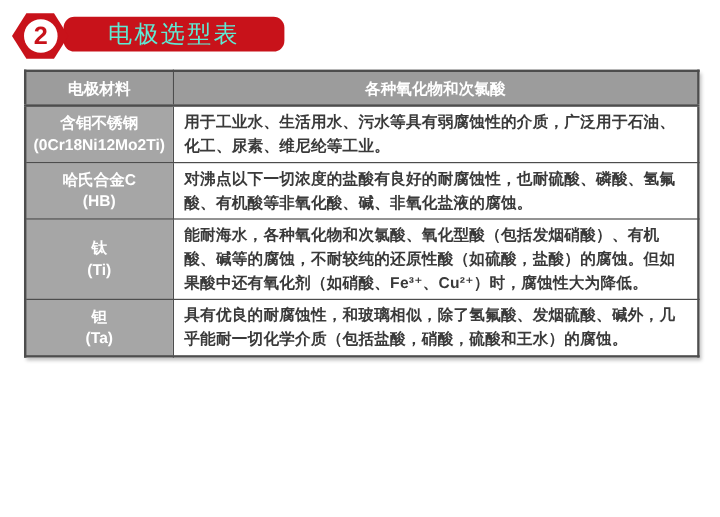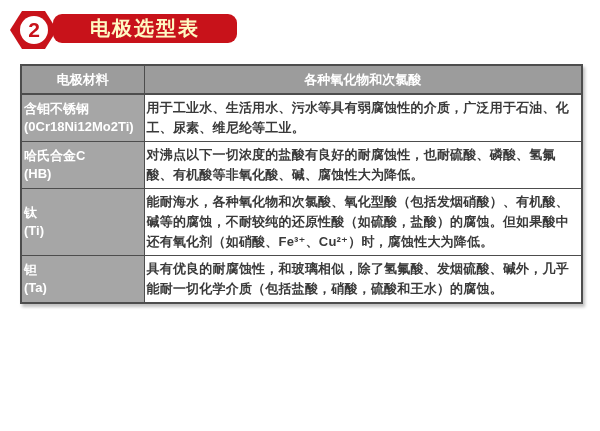--- a/index.html
+++ b/index.html
@@ -30,32 +30,32 @@
     border-radius: 9px;
     display: flex;
     align-items: center;
     justify-content: center;
     padding: 0 14px;
     position: relative;
     top: -2px;
     z-index: 1;
   }
   .banner span {
-    color: #fef9c3;
+    color: #5eead4;
     font-size: 20px;
-    font-weight: bold;
+    font-weight: normal;
     letter-spacing: 2px;
     white-space: nowrap;
     text-align: center;
   }
 
   
   table.sel {
     position: absolute;
-    top: 64px; left: 20px;
+    top: 58px; left: 20px;
     width: 563px;
     border-collapse: collapse;
     table-layout: fixed;
     box-shadow: 2px 3px 3px rgba(0,0,0,0.25);
   }
   table.sel col.c1 { width: 123px; }
   table.sel th, table.sel td {
     border: 1px solid #4D4D4D;
     font-size: 13px;
     font-weight: bold;
@@ -66,30 +66,31 @@
     background: #9C9C9C;
     color: #ffffff;
     height: 29px;
     padding: 2px 4px;
     text-align: center;
     border-bottom-width: 2px;
   }
   td.material-cell {
     background: #A6A6A6;
     color: #ffffff;
+    text-align: center;
     vertical-align: middle;
     padding: 3px 2px;
     line-height: 18px;
   }
   td.desc-cell {
     background: #ffffff;
     color: #3A3A3A;
     text-align: left;
     vertical-align: middle;
-    padding: 3px 8px 3px 2px;
+    padding: 3px 8px 3px 9px;
     line-height: 20px;
     letter-spacing: 0.2px;
   }
   .mat-sub:empty { display: none; }
 </style>
 </head>
 <body>
 
 <div class="page">
 
@@ -124,21 +125,21 @@
       <div class="mat-sub">(0Cr18Ni12Mo2Ti)</div>
     </td>
     <td class="desc-cell">用于工业水、生活用水、污水等具有弱腐蚀性的介质，广泛用于石油、化工、尿素、维尼纶等工业。</td>
   </tr>
 
   <tr>
     <td class="material-cell">
       <div class="mat-name">哈氏合金C</div>
       <div class="mat-sub">(HB)</div>
     </td>
-    <td class="desc-cell">对沸点以下一切浓度的盐酸有良好的耐腐蚀性，也耐硫酸、磷酸、氢氟酸、有机酸等非氧化酸、碱、腐蚀性大为降低。</td>
+    <td class="desc-cell">对沸点以下一切浓度的盐酸有良好的耐腐蚀性，也耐硫酸、磷酸、氢氟酸、有机酸等非氧化酸、碱、非氧化盐液的腐蚀。</td>
   </tr>
 
 
   <tr>
     <td class="material-cell">
       <div class="mat-name">钛</div>
       <div class="mat-sub">(Ti)</div>
     </td>
     <td class="desc-cell">能耐海水，各种氧化物和次氯酸、氧化型酸（包括发烟硝酸）、有机酸、碱等的腐蚀，不耐较纯的还原性酸（如硫酸，盐酸）的腐蚀。但如果酸中还有氧化剂（如硝酸、Fe³⁺、Cu²⁺）时，腐蚀性大为降低。</td>
   </tr>

